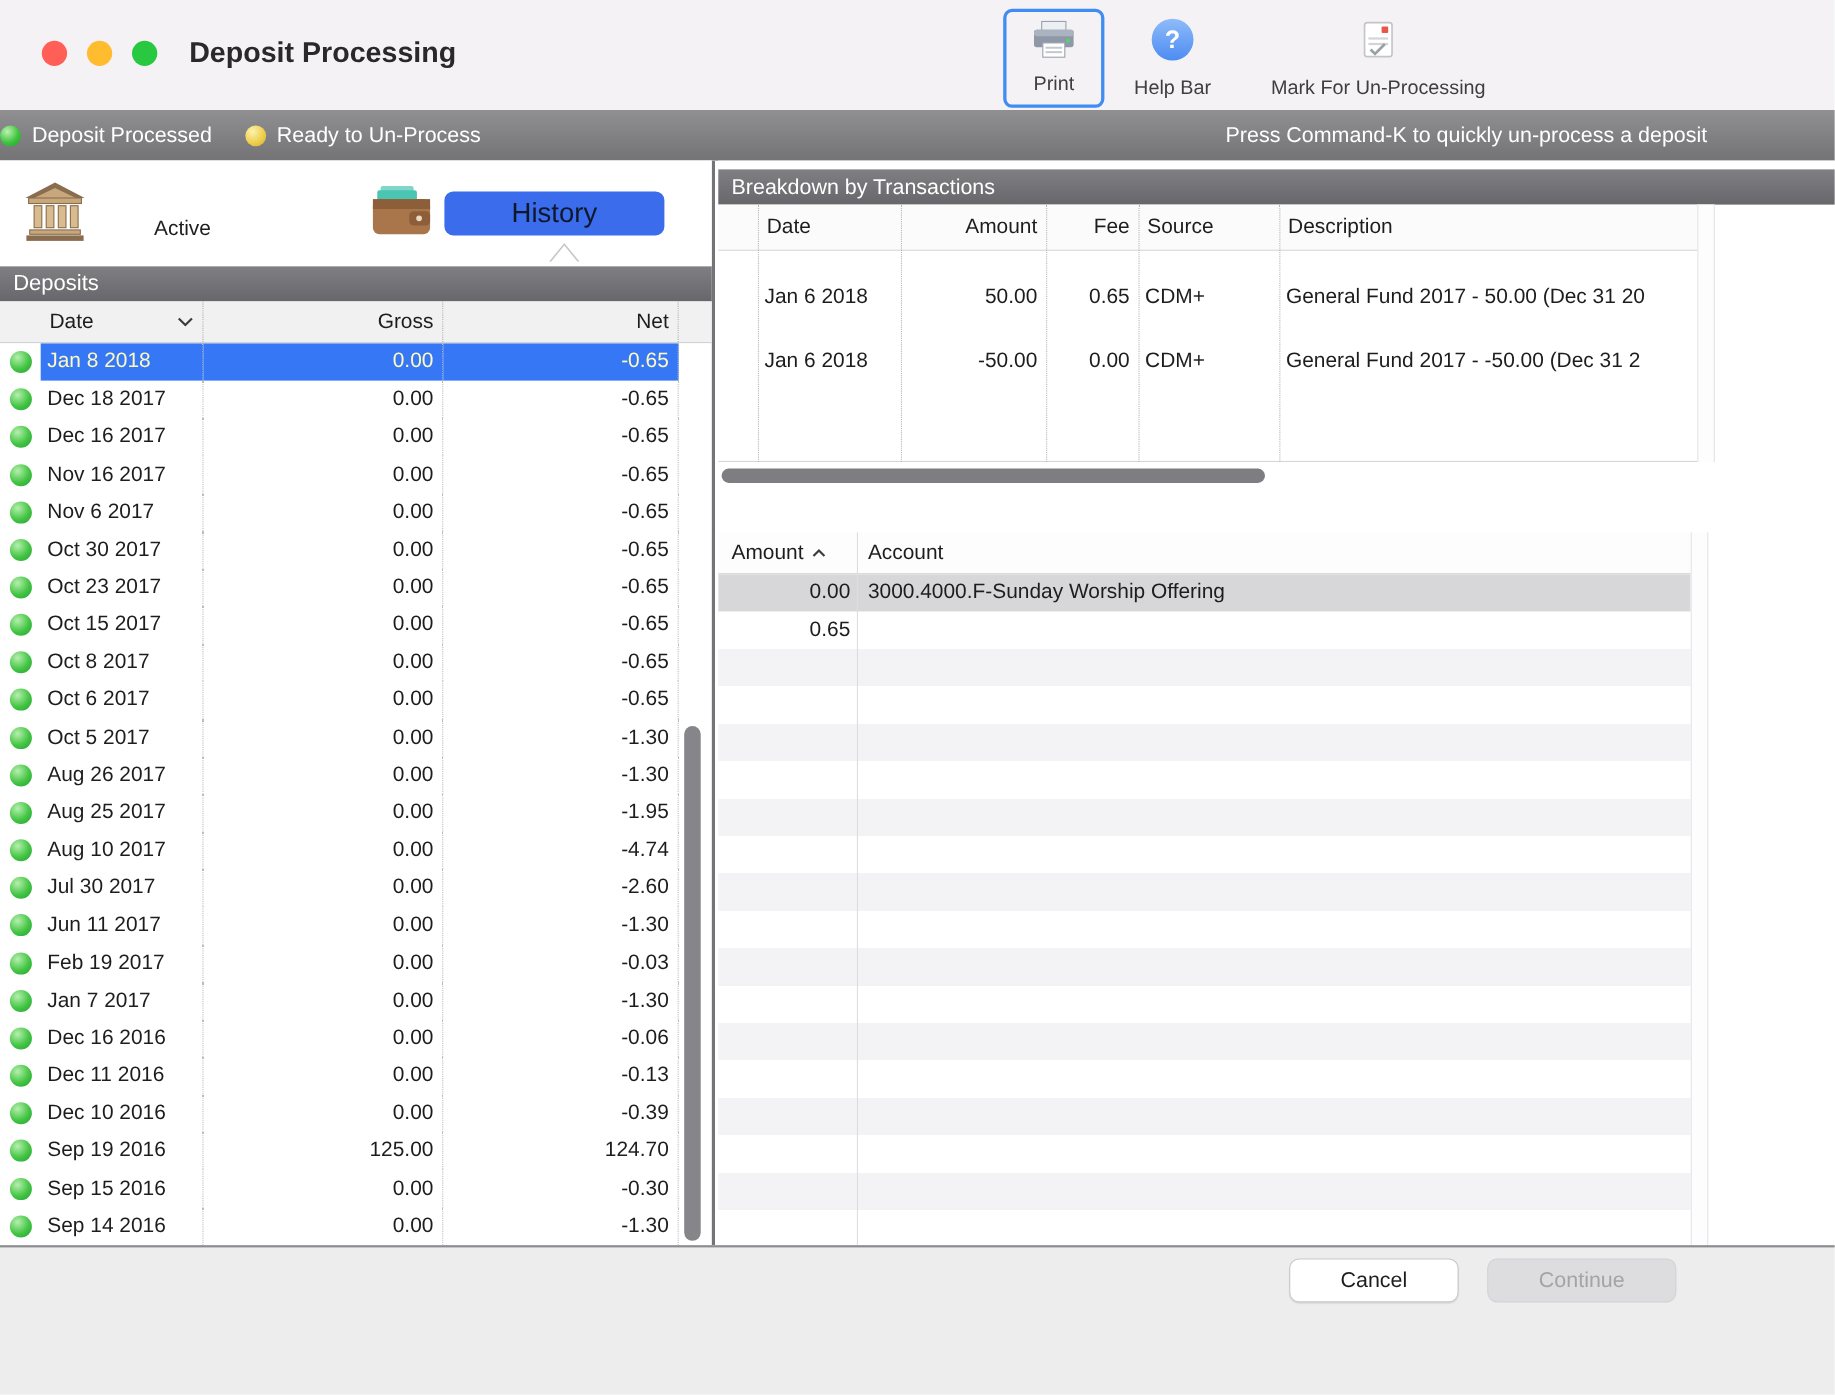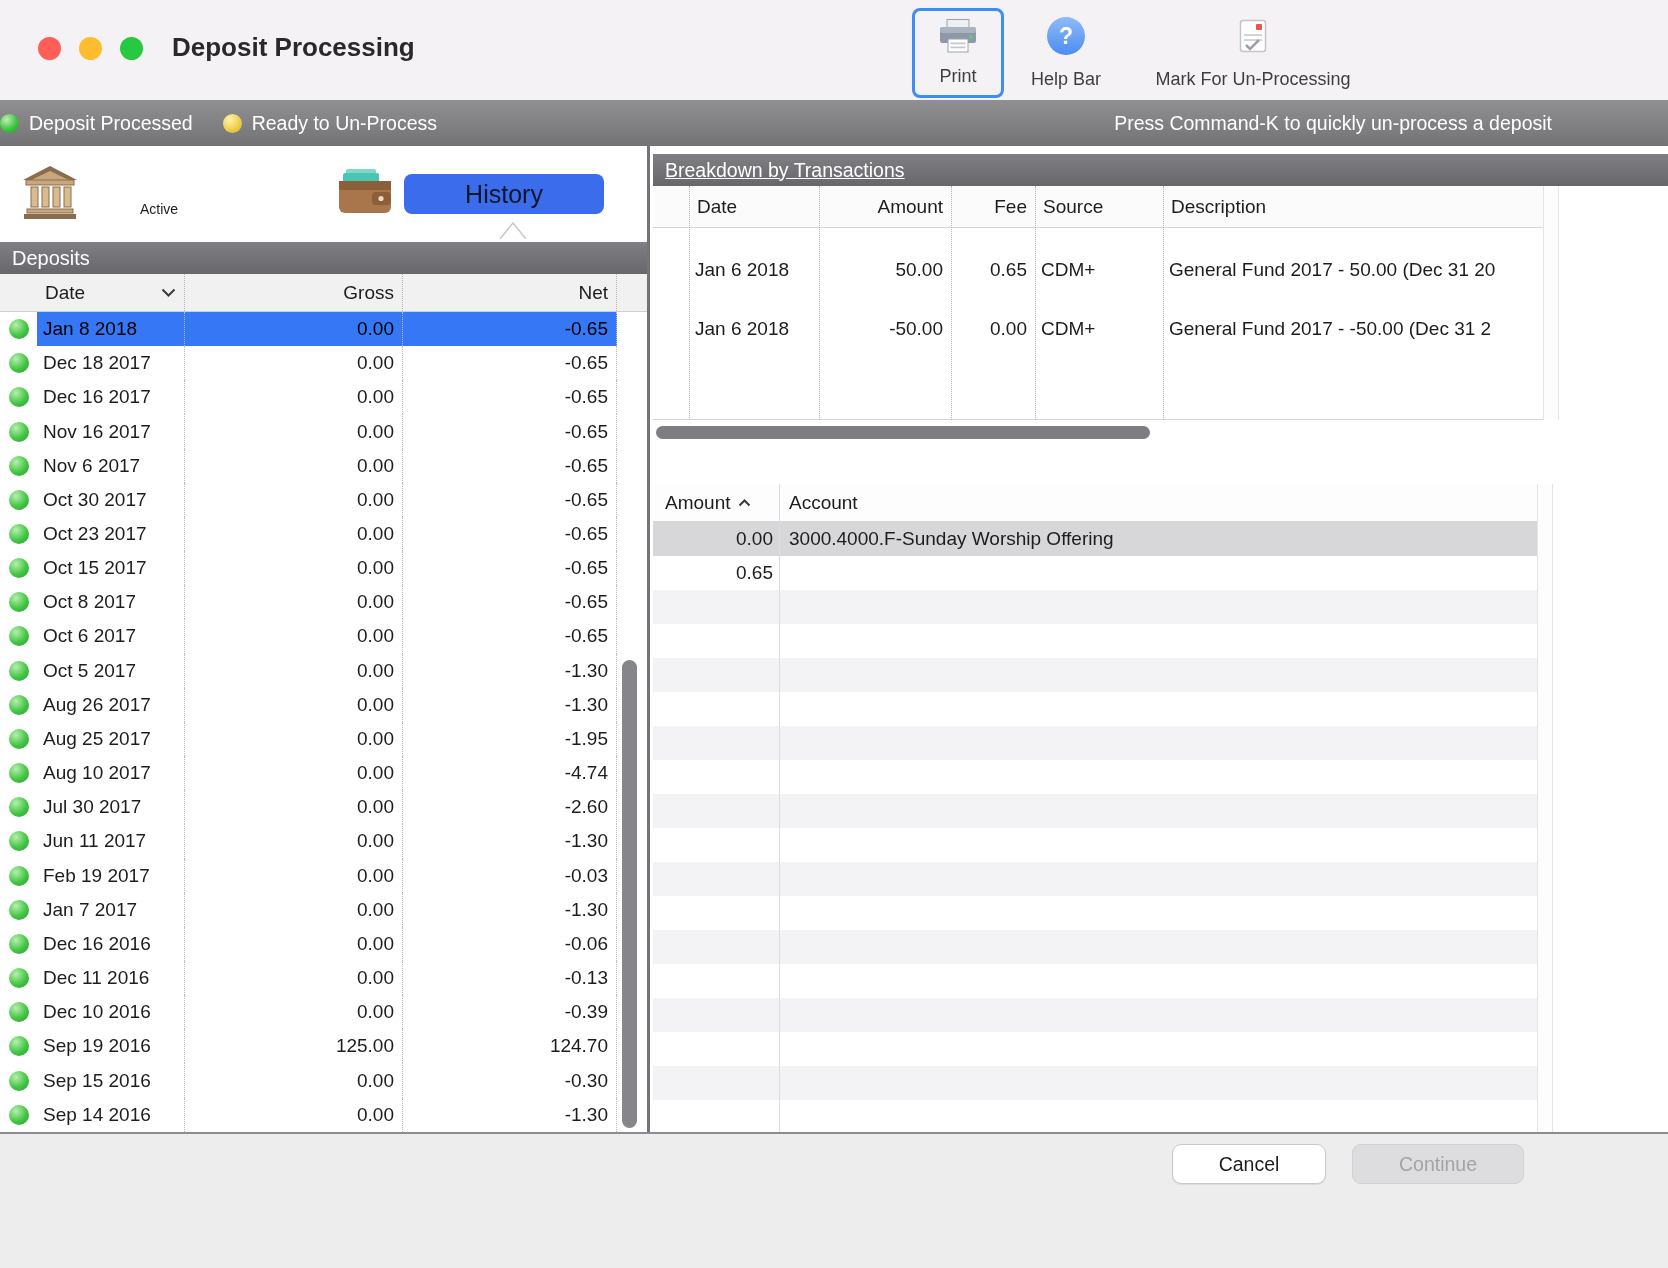--- a/index.html
+++ b/index.html
@@ -31,43 +31,43 @@
   .ldot.yellow { background:radial-gradient(circle at 35% 30%, #fdf3b0, #efcf4e 55%, #cfae2a); }
   .hint { margin-left:auto; margin-right:116px; white-space:nowrap; }
   .hint b { font-weight:400; }
 
   
   .left-panel { position:absolute; left:0; top:146px; width:650px; height:986px; background:#fff; border-right:3px solid #737378; }
   .tabs-area { position:relative; height:96px; background:#fff; }
   .tab-zone { position:absolute; top:0; height:96px; display:flex; align-items:center; }
   .tab-active-zone { left:20px; width:300px; gap:60px; }
   .tab-history-zone { left:336px; width:290px; gap:10px; }
-  .tab-label { font-size:14px; color:#1d1d1f;margin-top:30px; }
+  .tab-label { font-size:19px; color:#1d1d1f;margin-top:30px; }
   .history-btn { width:200px; height:40px; border-radius:8px; background:#3b6cec; color:#0f172a; font-size:25px; display:flex; align-items:center; justify-content:center; }
   .pointer { position:absolute; left:498px; bottom:-1px; }
 
   .dep-title { height:32px; background:linear-gradient(180deg,#7f7f84,#66666b); color:#fff; font-size:20px; font-weight:500; display:flex; align-items:center; padding-left:12px; }
   .dep-colheader { height:38px; background:#f1f1f2; border-bottom:1px solid #cfcfcf; display:grid; grid-template-columns:37px 148px 218px 214px; font-size:19px; color:#1d1d1f; }
   .hcell { display:flex; align-items:center; padding:0 8px; border-right:1px dotted #b3b3b3; overflow:hidden; }
   .hcell.first { border-right:none; padding:0; }
   .hcell.right { justify-content:flex-end; }
   .hcell .sort { margin-left:auto; display:flex; align-items:center; }
 
   .dep-rows { position:relative; height:820px; overflow:hidden; }
   .dep-row { display:grid; grid-template-columns:37px 148px 218px 214px; height:34.17px; font-size:19px; background:#fff; }
   .dep-row .cell { display:flex; align-items:center; padding:0 6px; border-right:1px dotted #bcbcbc; overflow:hidden; white-space:nowrap; }
   .dep-row .dot-cell { border-right:none; justify-content:center; padding:0; }
   .dep-row .num-cell { justify-content:flex-end; padding-right:8px; }
-  .dep-row.selected .cell:not(.dot-cell) { background:#3577f4; color:#000000; }
+  .dep-row.selected .cell:not(.dot-cell) { background:#3577f4; color:#fef9c3; }
   .gdot { width:20px; height:20px; border-radius:50%; background:radial-gradient(circle at 35% 30%, #b6efae, #44c544 55%, #22a033); }
   .dep-vthumb { position:absolute; left:622px; top:514px; width:15px; height:468px; border-radius:8px; background:#85858a; }
 
   
   .right-panel { position:absolute; left:653px; top:146px; width:1015px; height:986px; background:#fff; }
-  .section-bar { position:absolute; left:0; width:1015px; height:32px; background:linear-gradient(180deg,#7f7f84,#66666b); color:#fff; font-size:19.5px; font-weight:500; display:flex; align-items:center; padding-left:12px;text-decoration:underline; }
+  .section-bar { position:absolute; left:0; width:1015px; height:32px; background:linear-gradient(180deg,#7f7f84,#66666b); color:#fff; font-size:19.5px; font-weight:500; display:flex; align-items:center; padding-left:12px; }
   .tx-bar { top:8px; }
   .acct-bar { top:306px; }
 
   .tx-table { position:absolute; left:0; top:40px; width:905px; height:234px; border-bottom:1px solid #d6d6d8; }
   .tx-colheader { position:absolute; left:0; top:0; width:905px; height:42px; background:#fbfbfc; border-bottom:1px solid #d6d6d8; display:grid; grid-template-columns:36px 130px 132px 84px 128px 1fr; font-size:19px; }
   .tx-colheader .hcell { border-right:none; }
   .tx-rows { position:absolute; left:0; top:42px; width:890px; }
   .tx-row { display:grid; grid-template-columns:36px 130px 132px 84px 128px 380px; height:34px; font-size:19px; background:#fff;margin-top:25px; }
   .tx-row .cell { display:flex; align-items:center; padding:0 6px; overflow:hidden; white-space:nowrap; }
   .tx-row .num-cell { justify-content:flex-end; padding-right:8px; }

